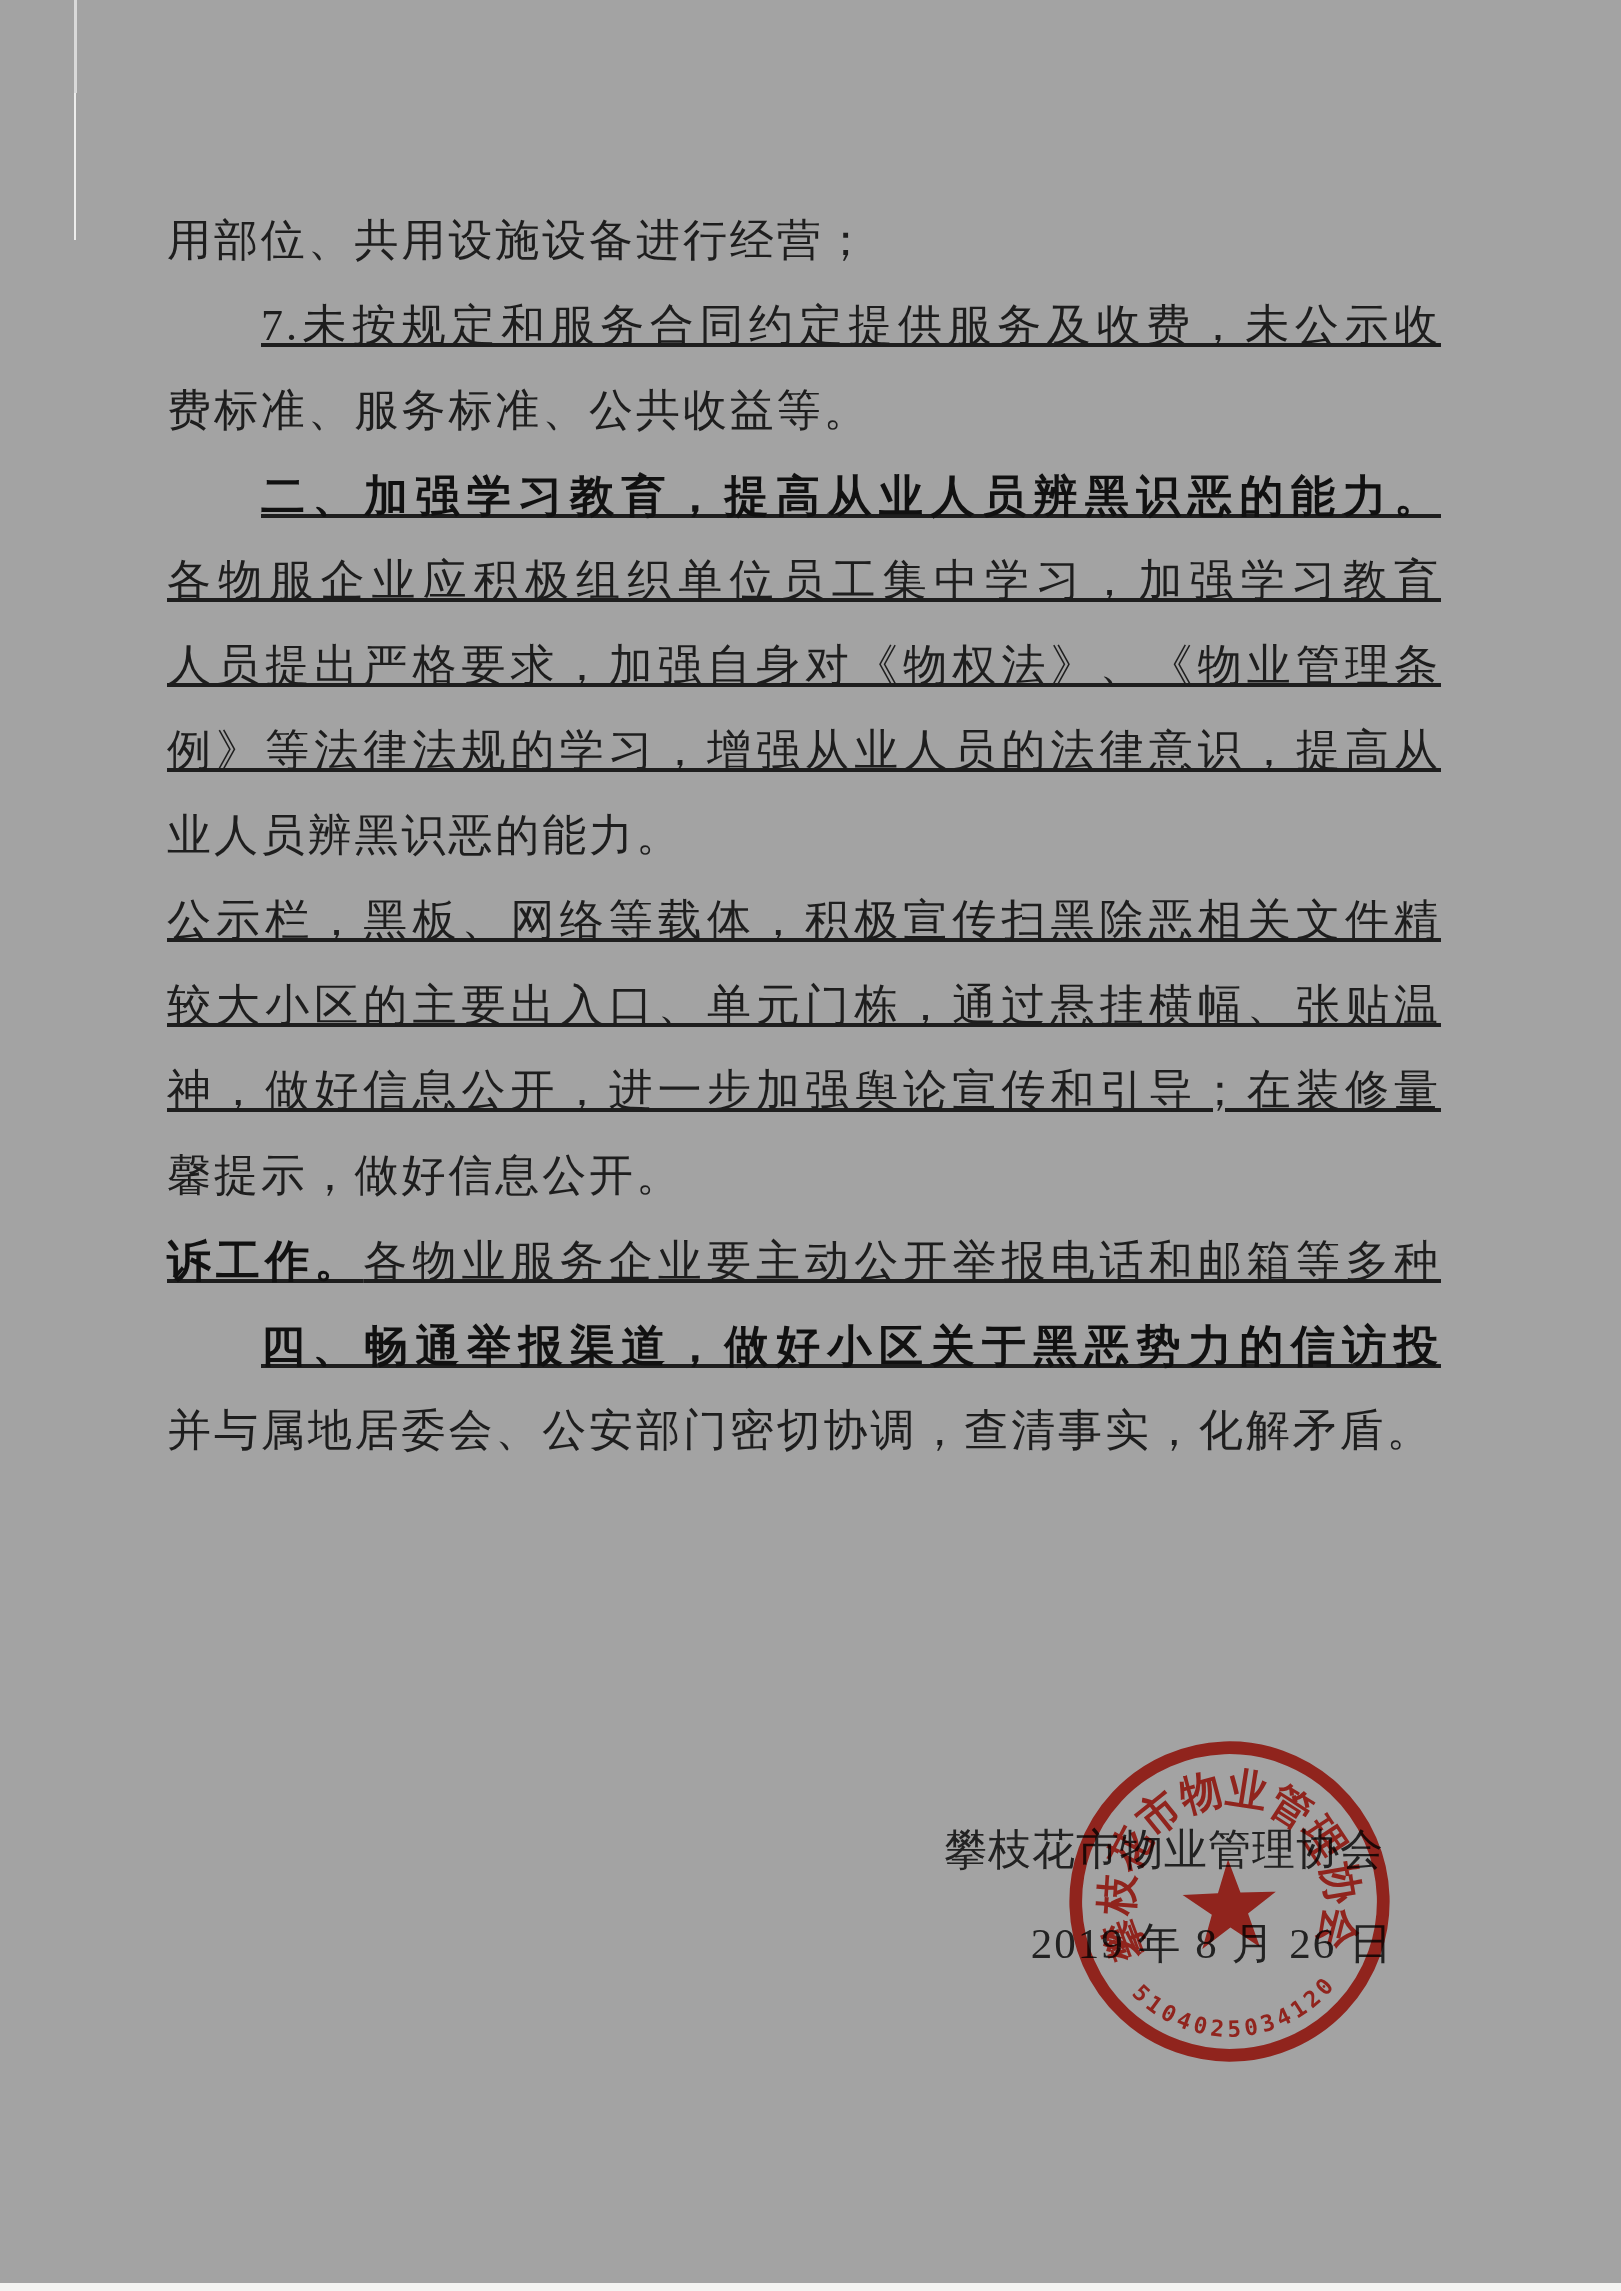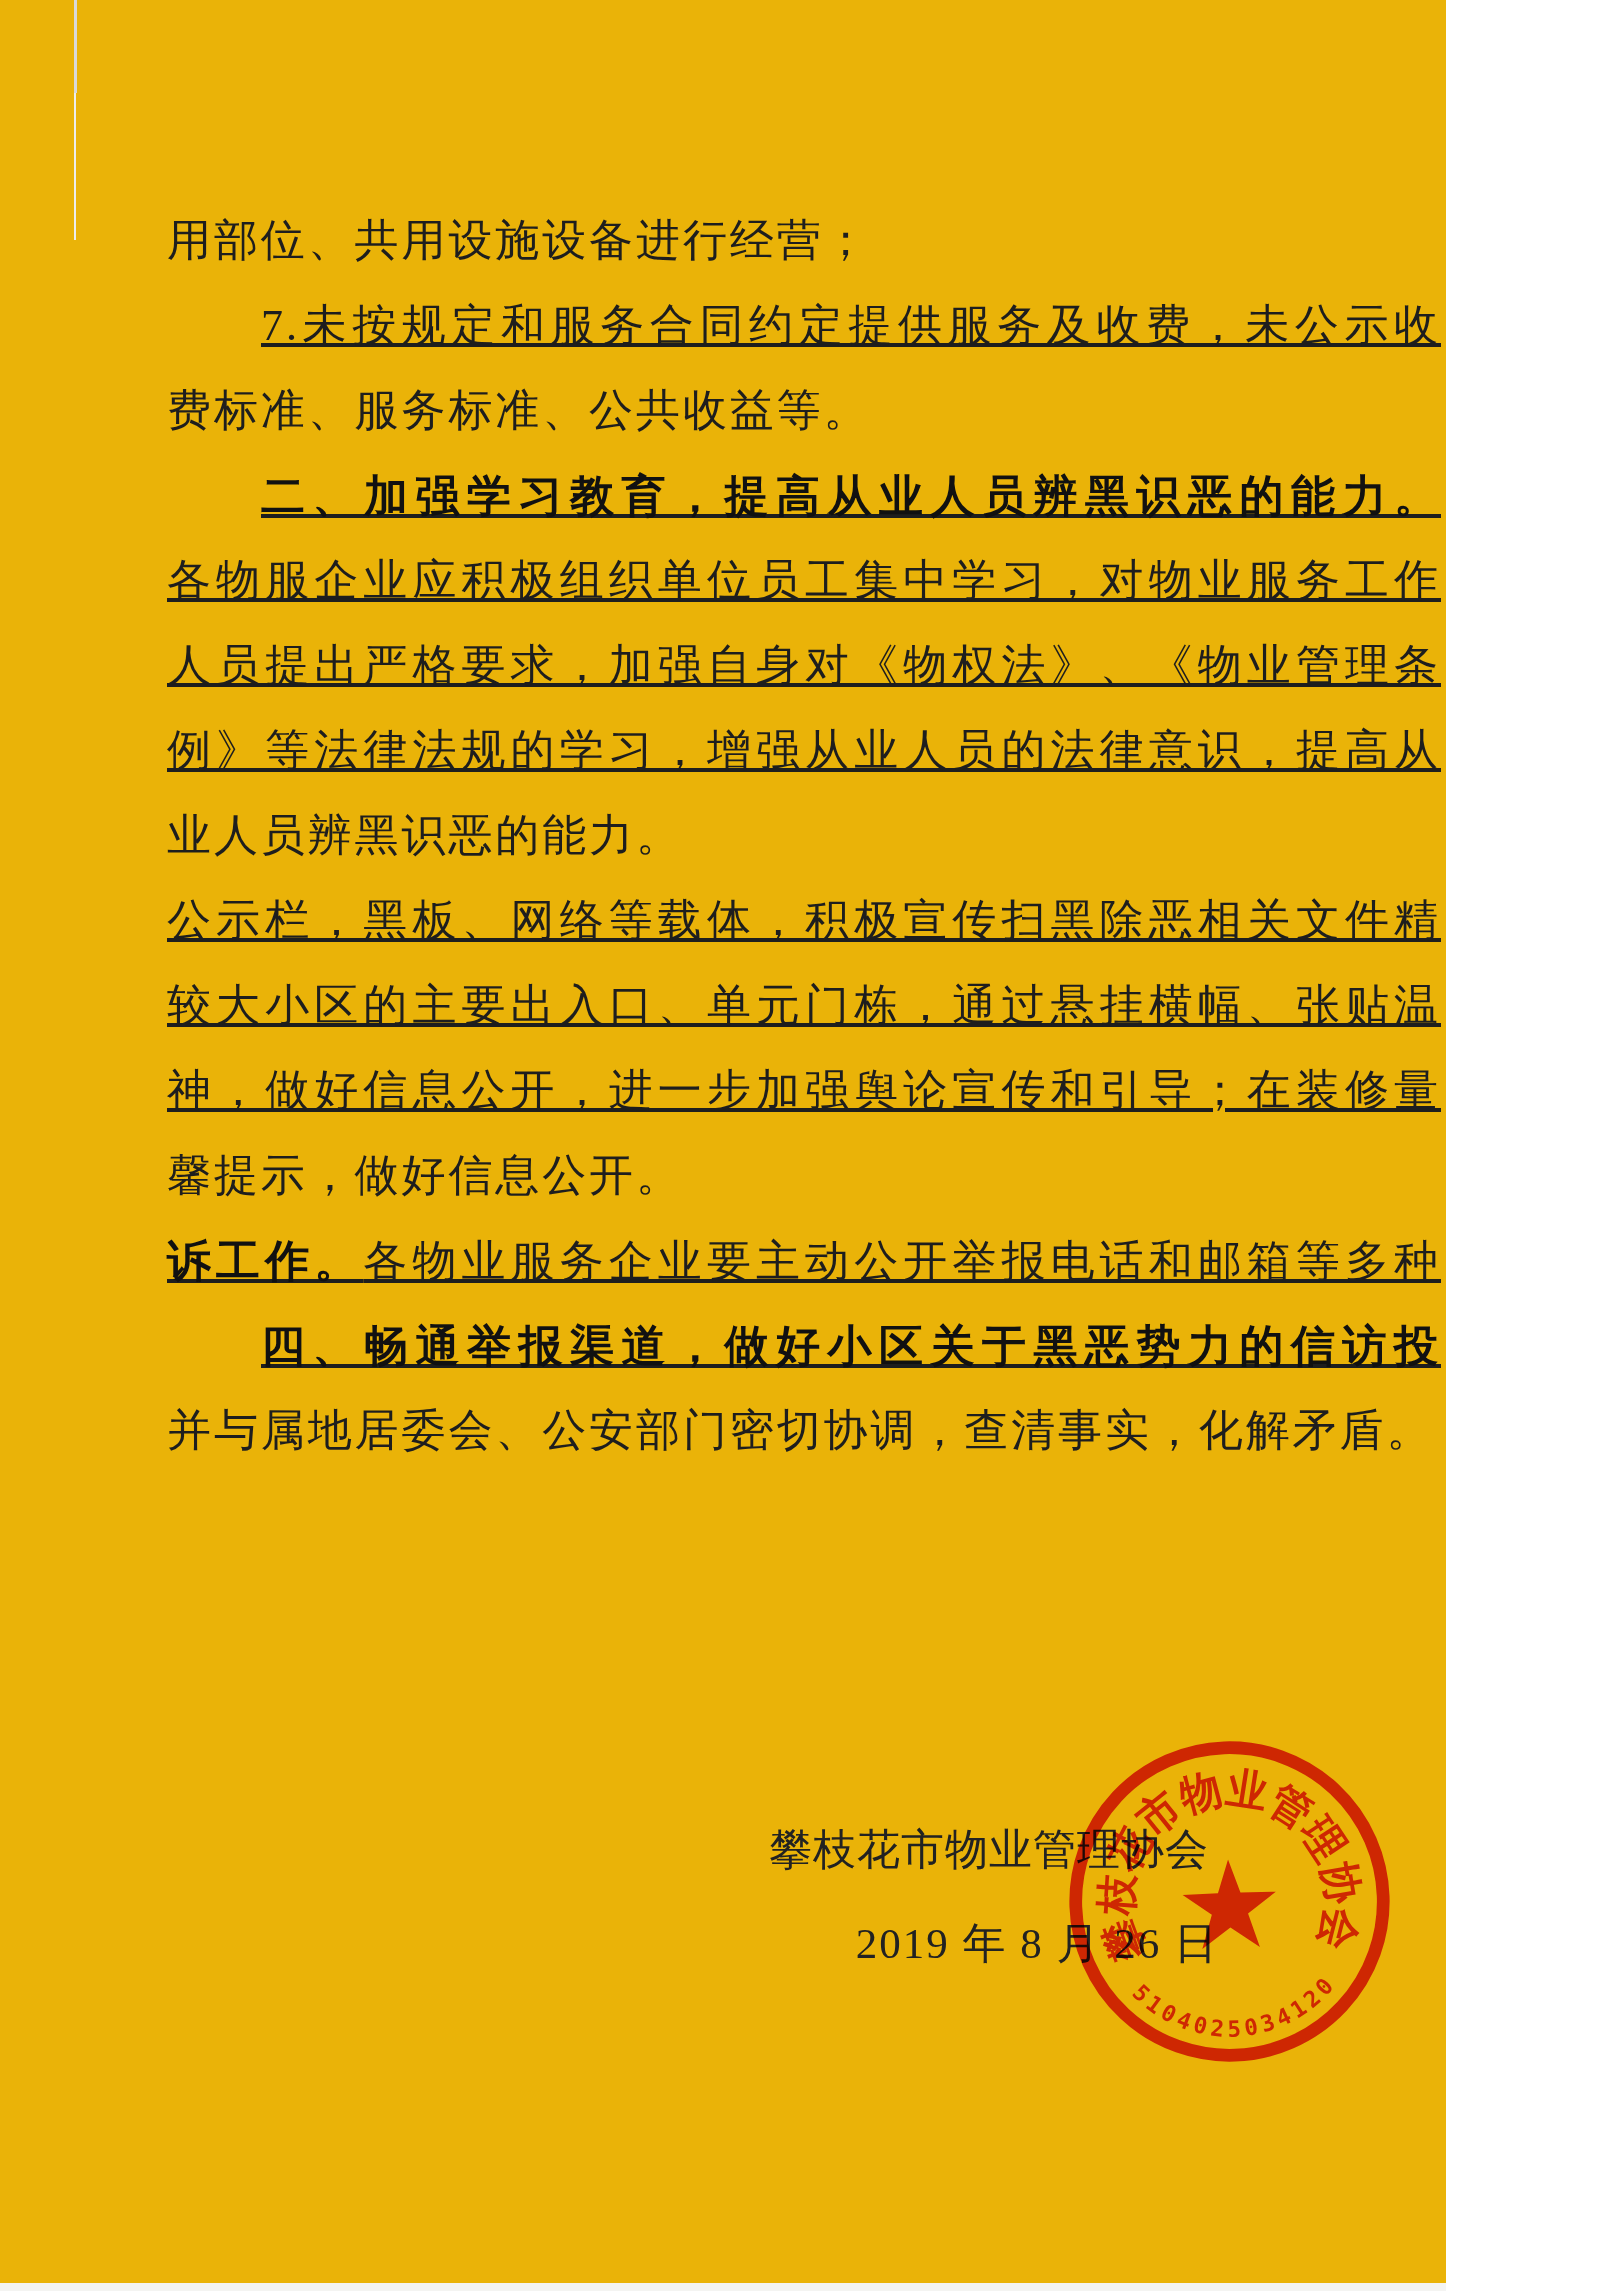--- a/index.html
+++ b/index.html
@@ -1,18 +1,18 @@
 <!DOCTYPE html>
 <html><head>
 <meta charset="utf-8">
 <style>
   html,body{margin:0;padding:0;}
   body{width:1621px;height:2292px;position:relative;background:#ffffff;overflow:hidden;
        font-family:"Liberation Serif","DejaVu Serif",serif;}
-  .page{position:absolute;left:0;top:0;width:1446px;height:2292px;background:#eab308;}
+  .page{position:absolute;left:0;top:0;width:1621px;height:2292px;background:#a3a3a3;}
 
   
   .doc-body{position:absolute;left:167px;top:198px;width:1274px;color:#1e1e1e;}
   .line{height:85px;line-height:85px;font-size:44px;letter-spacing:2.9px;white-space:nowrap;}
   .line.fill{text-align:justify;text-align-last:justify;white-space:normal;text-decoration:underline;}
   .line.indent{text-indent:94px;}
   .seg-bold{font-family:"Liberation Sans","DejaVu Sans",sans-serif;font-weight:700;color:#111;margin-top:8px;}
 
   
   .sig{position:absolute;top:1825px;right:237px;font-size:43px;letter-spacing:1px;
@@ -36,21 +36,21 @@
 <div class="page">
 
   <div class="artifact-line"></div>
   <div class="artifact-line2"></div>
 
   <div class="doc-body" id="docBody">
       <div class="line"><span>用部位、共用设施设备进行经营；</span></div>
       <div class="line fill indent"><span>7.未按规定和服务合同约定提供服务及收费，未公示收</span></div>
       <div class="line"><span>费标准、服务标准、公共收益等。</span></div>
       <div class="line fill indent"><span class="seg-bold">二、加强学习教育，提高从业人员辨黑识恶的能力。</span></div>
-      <div class="line fill"><span>各物服企业应积极组织单位员工集中学习，对物业服务工作</span></div>
+      <div class="line fill"><span>各物服企业应积极组织单位员工集中学习，加强学习教育</span></div>
       <div class="line fill"><span>人员提出严格要求，加强自身对《物权法》、《物业管理条</span></div>
       <div class="line fill"><span>例》等法律法规的学习，增强从业人员的法律意识，提高从</span></div>
       <div class="line"><span>业人员辨黑识恶的能力。</span></div>
       <div class="line fill"><span>公示栏，黑板、网络等载体，积极宣传扫黑除恶相关文件精</span></div>
       <div class="line fill"><span>较大小区的主要出入口、单元门栋，通过悬挂横幅、张贴温</span></div>
       <div class="line fill"><span>神，做好信息公开，进一步加强舆论宣传和引导；在装修量</span></div>
       <div class="line"><span>馨提示，做好信息公开。</span></div>
       <div class="line fill"><span class="seg-bold">诉工作。</span><span>各物业服务企业要主动公开举报电话和邮箱等多种</span></div>
       <div class="line fill indent"><span class="seg-bold">四、畅通举报渠道，做好小区关于黑恶势力的信访投</span></div>
       <div class="line"><span>并与属地居委会、公安部门密切协调，查清事实，化解矛盾。</span></div>

